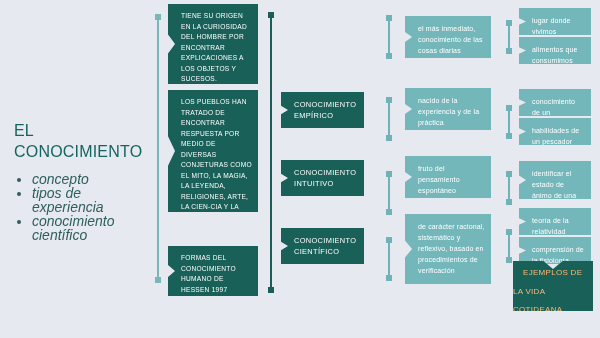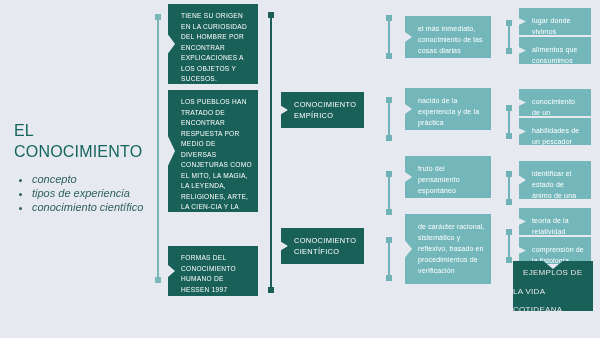--- a/index.html
+++ b/index.html
@@ -17,21 +17,21 @@
   .title{
     color:#14655f;
     font-size:16px;
     line-height:21px;
     letter-spacing:.2px;
     font-weight:400;
   }
   .bullets{margin:10px 0 0 0;padding:0 0 0 18px;list-style:disc;}
   .bullets li{
     color:#2d5f5d;
-    font-size:11px;
+    font-size:14px;
     line-height:14px;
     font-style:italic;
   }
   .bullets li::marker{color:#2d5f5d;}
 
   
   .rail{position:absolute;width:2px;}
   .rail::before,.rail::after{
     content:"";position:absolute;left:-2px;width:6px;height:6px;
     background:inherit;
@@ -65,21 +65,21 @@
     line-height:10.5px;
     letter-spacing:.25px;
     padding:7px 6px 7px 13px;
   }
   .teal .body-txt{font-size:7px;line-height:11px;letter-spacing:.15px;}
 
   
   .notch-top{
     position:absolute;
     background:#186058;
-    color:#e5e5e5;
+    color:#fdba74;
     box-sizing:border-box;
     clip-path:polygon(0 0,38% 0,50% 8px,62% 0,100% 0,100% 100%,0 100%);
   }
   .notch-top .body-txt{
     padding:14px 8px 8px 10px;
     font-size:8px;line-height:12.5px;letter-spacing:.3px;
   }
 </style>
 </head>
 <body>
@@ -117,20 +117,23 @@
   <div class="abox dark" style="left:168px;top:90px;width:90px;height:122px;">
     <span class="txt body-txt">LOS PUEBLOS HAN TRATADO DE ENCONTRAR RESPUESTA POR MEDIO DE DIVERSAS CONJETURAS COMO EL MITO, LA MAGIA, LA LEYENDA, RELIGIONES, ARTE, LA CIEN-CIA Y LA TECNOLOGÍA.</span>
   </div>
   <div class="abox dark" style="left:168px;top:246px;width:90px;height:50px;">
     <span class="txt body-txt">FORMAS DEL CONOCIMIENTO HUMANO DE HESSEN 1997</span>
   </div>
 
   <div class="abox dark" style="left:281px;top:92px;width:83px;height:36px;">
     <span class="txt lbl">CONOCIMIENTO EMPÍRICO</span>
   </div>
+  <div class="abox dark" style="left:281px;top:160px;width:83px;height:36px;">
+    <span class="txt lbl">CONOCIMIENTO INTUITIVO</span>
+  </div>
   <div class="abox dark" style="left:281px;top:228px;width:83px;height:36px;">
     <span class="txt lbl">CONOCIMIENTO CIENTÍFICO</span>
   </div>
 
   <div class="abox teal" style="left:405px;top:16px;width:86px;height:42px;">
     <span class="txt body-txt">el más inmediato, conocimiento de las cosas diarias</span>
   </div>
   <div class="abox teal" style="left:405px;top:88px;width:86px;height:42px;">
     <span class="txt body-txt">nacido de la experiencia y de la práctica</span>
   </div>

